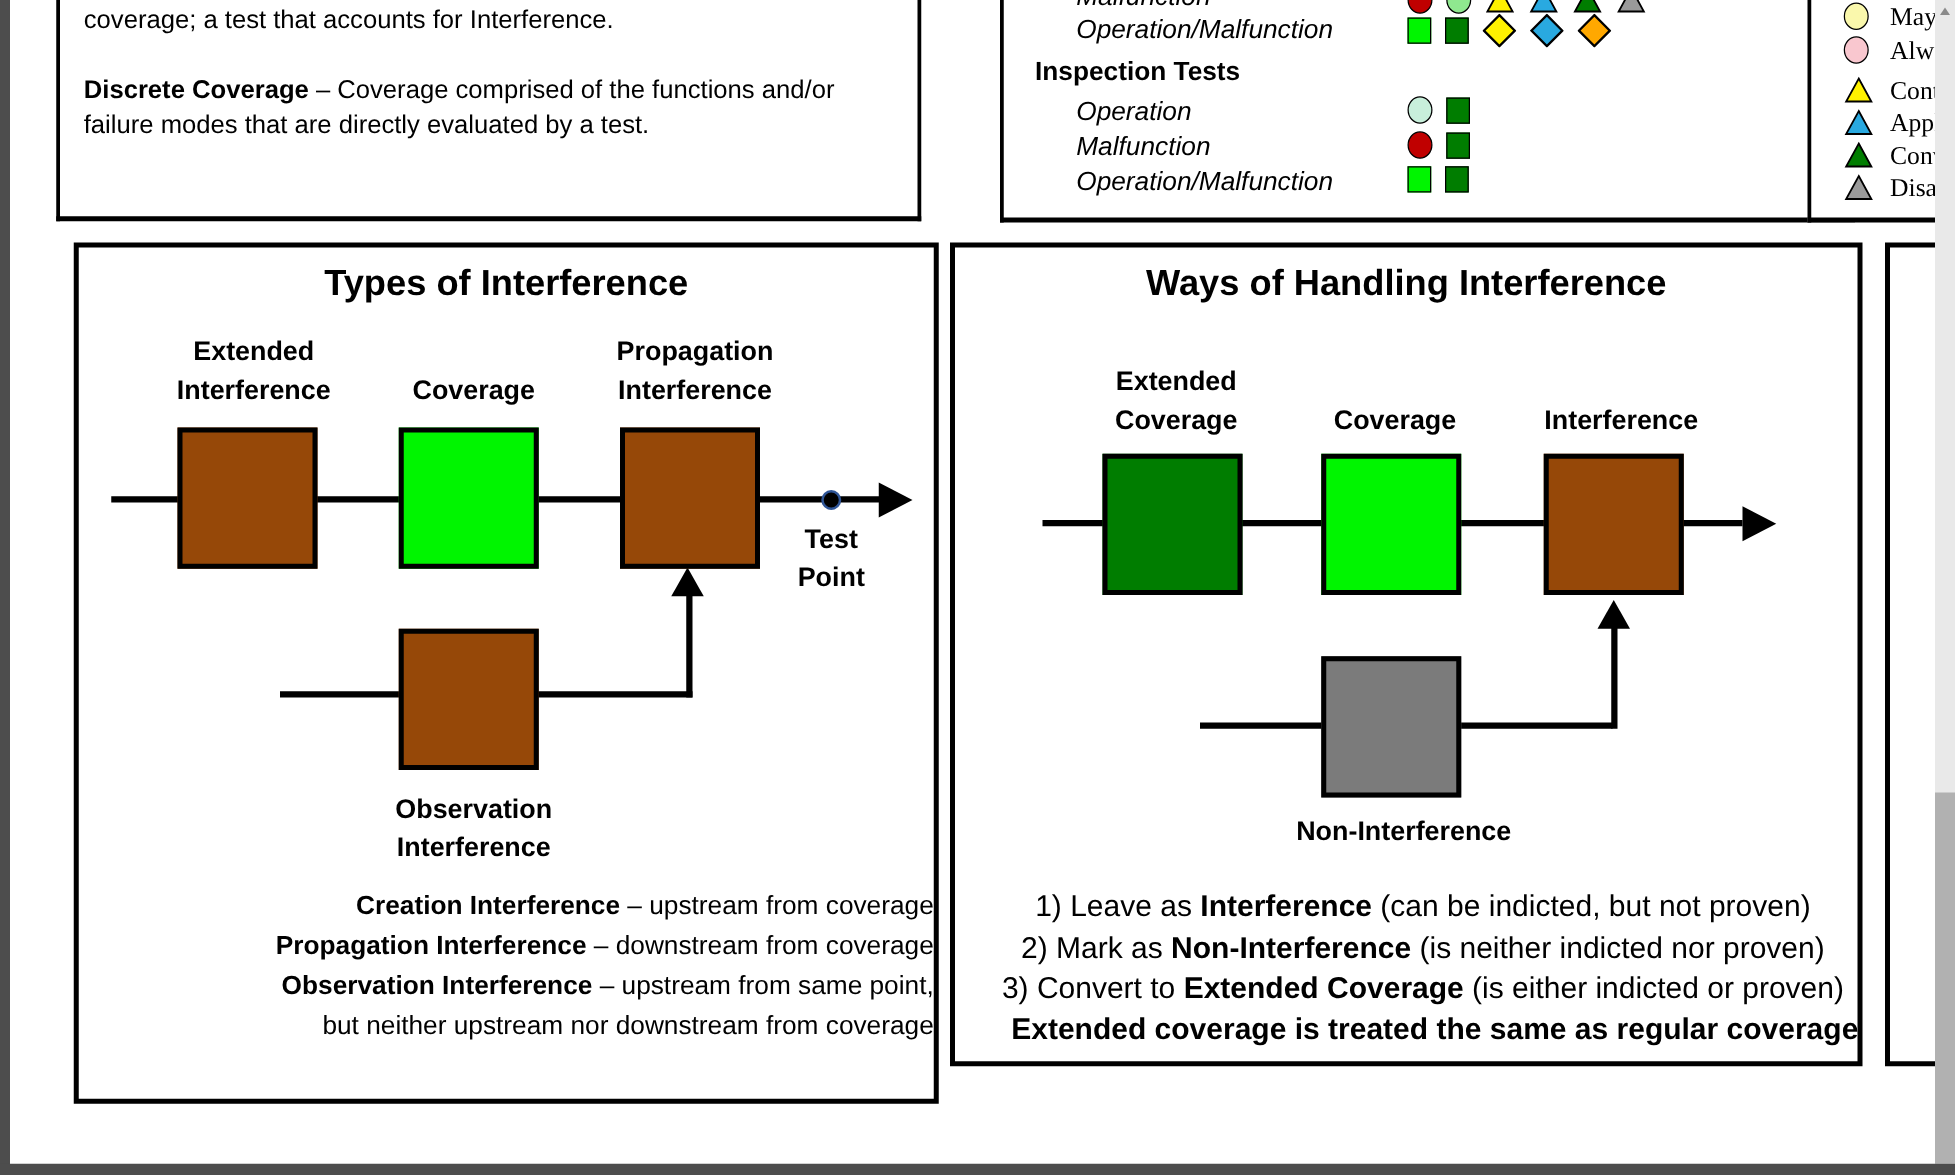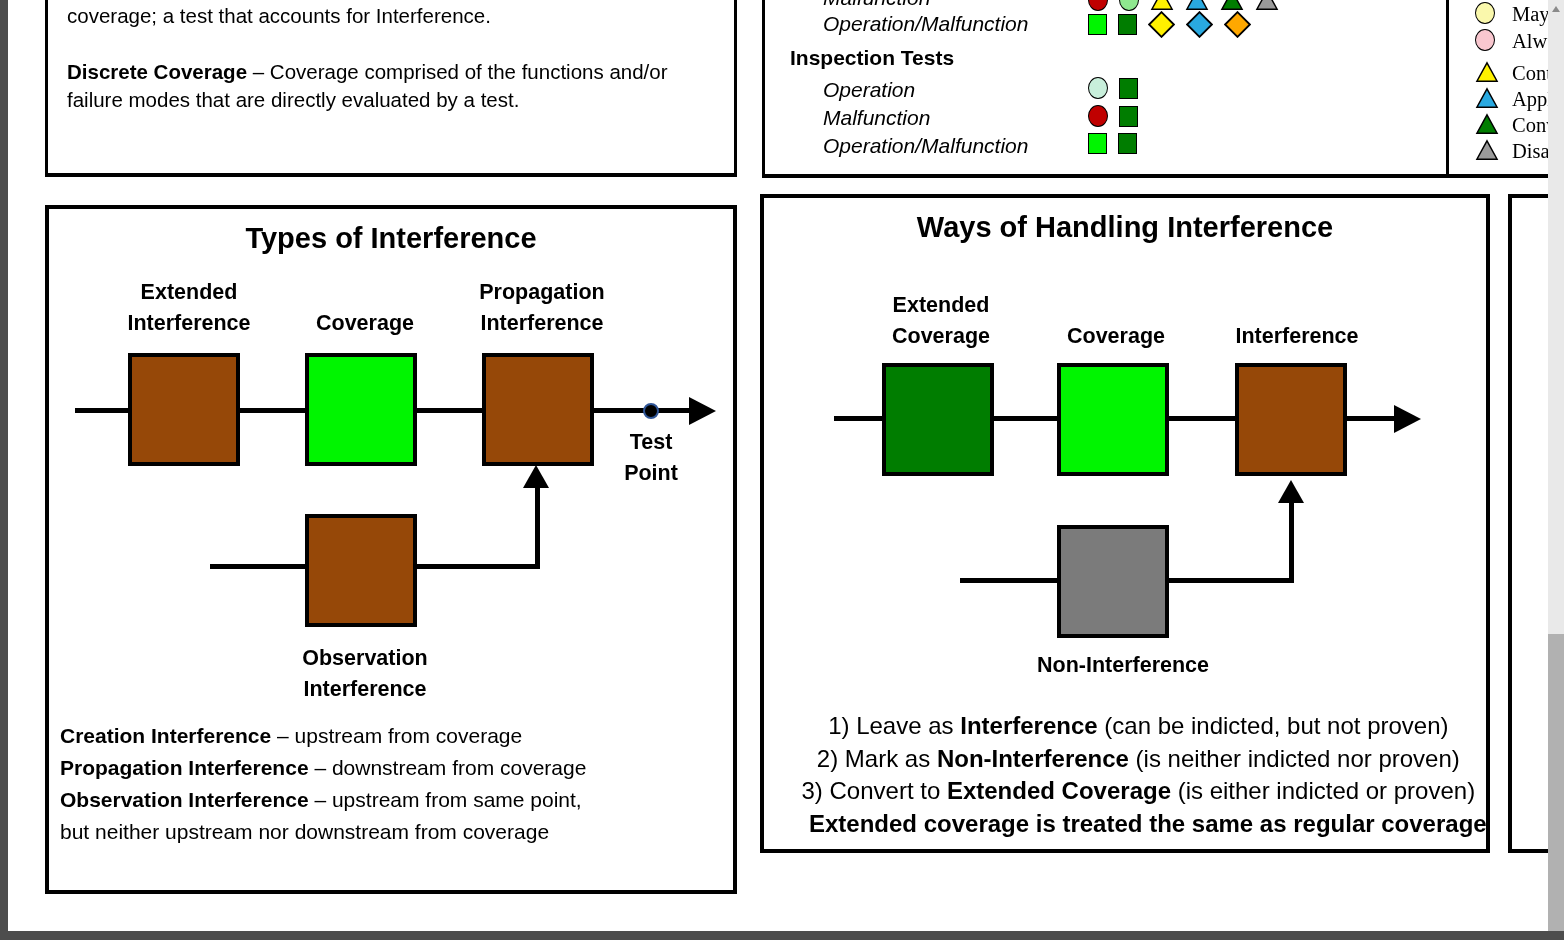--- a/index.html
+++ b/index.html
@@ -14,49 +14,49 @@
   .scroll-btn{position:absolute;top:0;left:0;width:16px;height:18px;display:flex;align-items:center;justify-content:center;}
   .up-arrow{width:0;height:0;border-left:4px solid transparent;border-right:4px solid transparent;border-bottom:6px solid #8a8a8a;}
   .scroll-thumb{position:absolute;left:0;top:634px;width:16px;height:297px;background:var(--scroll-thumb);}
 
   
   #panel-defs{left:45px;top:0;width:692px;height:177px;border:0 solid #000;border-left-width:3px;border-right-width:3px;border-bottom-width:4px;padding:2px 0 0 19px;}
   #panel-defs p{width:660px;font-size:20.5px;line-height:28.5px;margin:0;}
   #panel-defs p.intro{margin-bottom:27px;}
 
   
-  #panel-tests{left:762px;top:0;width:684px;height:178px;border:0 solid #000;border-left-width:3px;border-bottom-width:4px;overflow:hidden;text-decoration:underline;}
+  #panel-tests{left:800px;top:0;width:684px;height:178px;border:0 solid #000;border-left-width:3px;border-bottom-width:4px;overflow:hidden;text-decoration:underline;}
   .trow{position:absolute;left:0;width:100%;height:26px;}
   .tlabel{position:absolute;left:58px;font-style:italic;font-size:21px;white-space:nowrap;}
   .icon-row{position:absolute;left:323px;top:-1px;display:flex;gap:11px;align-items:center;}
   .sect{position:absolute;left:25px;top:46px;font-weight:700;font-size:21px;}
 
   
   #panel-legend{left:1446px;top:0;width:210px;height:178px;border:0 solid #000;border-left-width:3px;border-bottom-width:4px;}
   .lrow{position:absolute;left:0;width:100%;height:26px;}
   .lrow .icon-row{left:26px;}
   .llabel{position:absolute;left:63px;top:0;font-size:20.5px;white-space:nowrap;font-family:Liberation Serif, serif;}
 
   
   .diag{border:4px solid #000;}
-  #panel-types{left:45px;top:194px;width:692px;height:689px;margin-top:11px;}
+  #panel-types{left:59px;top:194px;width:692px;height:689px;}
   #panel-handling{left:760px;top:194px;width:730px;height:659px;}
   #panel-partial{left:1508px;top:194px;width:110px;height:659px;border:4px solid #000;background:#fff;}
 
   .ptitle{position:absolute;top:13px;left:0;width:100%;text-align:center;font-size:29px;font-weight:700;}
   .lbl{position:absolute;text-align:center;font-weight:700;font-size:21.5px;line-height:31px;}
   .node{position:absolute;width:112px;height:113px;border:4px solid #000;box-sizing:border-box;z-index:2;}
   .box-brown{background:var(--brown);} .box-green{background:var(--bright-green);}
   .box-dgreen{background:var(--dark-green);} .box-gray{background:var(--gray-box);}
   .hline,.vline{position:absolute;background:#000;z-index:1;}
   .hline{height:5px;} .vline{width:5px;}
   .arr-r{position:absolute;width:0;height:0;border-top:14px solid transparent;border-bottom:14px solid transparent;border-left:27px solid #000;z-index:1;}
   .arr-u{position:absolute;width:0;height:0;border-left:13px solid transparent;border-right:13px solid transparent;border-bottom:23px solid #000;z-index:1;}
   .dot{position:absolute;width:12px;height:12px;border-radius:50%;background:#000;border:2px solid #2F5597;z-index:3;}
-  .defs-block{position:absolute;left:0;width:100%;text-align:left;font-size:21px;line-height:32px;padding-left:11px;}
+  .defs-block{position:absolute;left:0;width:100%;text-align:right;font-size:21px;line-height:32px;}
   .opts{position:absolute;font-size:24px;line-height:32.5px;white-space:nowrap;text-align:center;}
   .opts .note{padding-left:19px;font-weight:bold;}
   #footer{position:absolute;top:881px;left:665px;width:600px;text-align:center;font-size:21px;}
 
   
   .icon{display:inline-block;flex:none;}
   .shp-circle{width:20px;height:22px;border:1.6px solid #000;border-radius:50%;box-sizing:border-box;}
   .shp-square{width:19px;height:21px;border:1.6px solid #000;box-sizing:border-box;}
   svg.shp-triangle{width:24px;height:22px;}
   svg.shp-diamond{width:27px;height:27px;}

